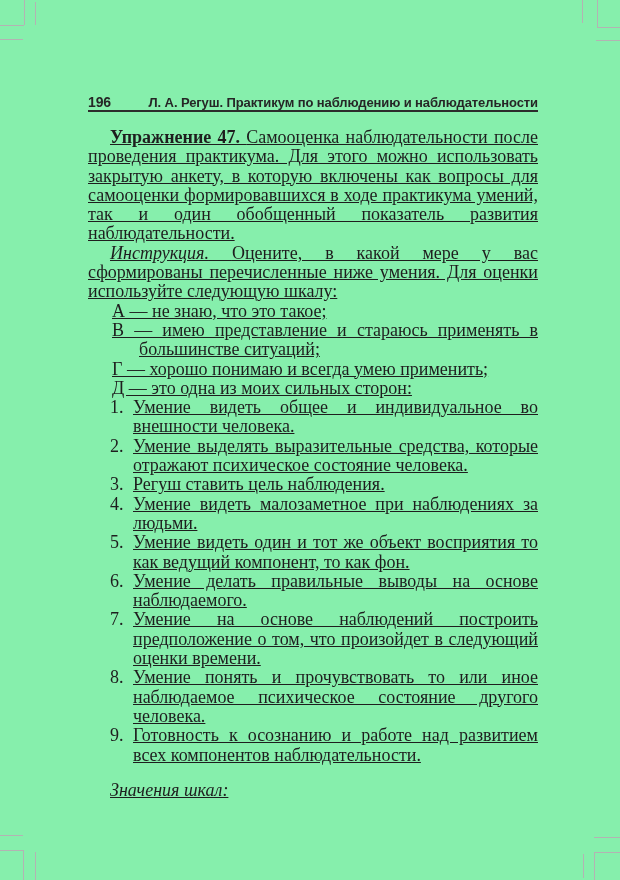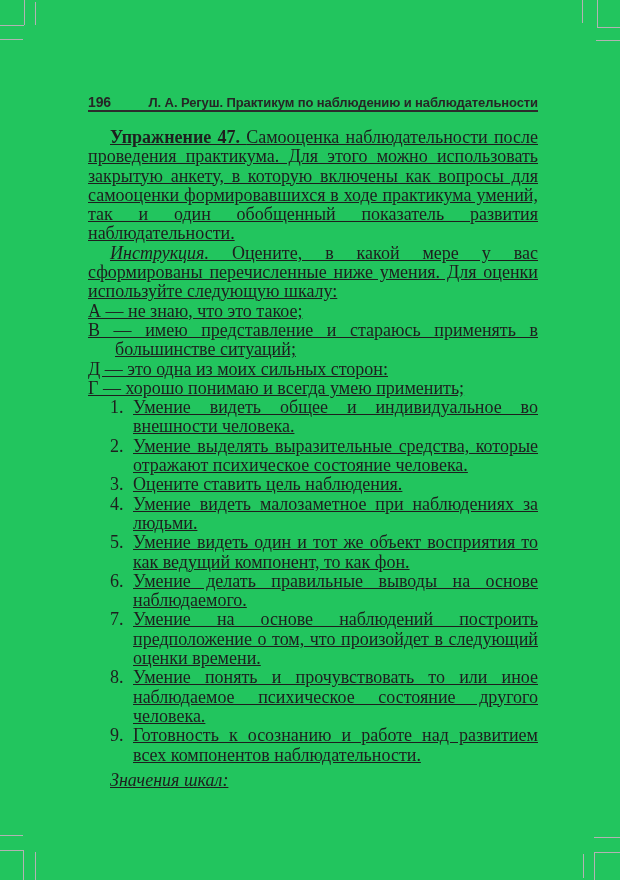--- a/index.html
+++ b/index.html
@@ -4,21 +4,21 @@
 <style>
   html,body{margin:0;padding:0;}
   body{
     width:620px;height:880px;
     background:#ffffff;
     position:relative;
     font-family:"Liberation Serif", serif;
     color:#1e1e1e;
     overflow:hidden;
   }
-  .sheet{position:absolute;inset:0;background:#22c55e;}
+  .sheet{position:absolute;inset:0;background:#86efac;}
   
   .mark{position:absolute;background:#b3b3b3;}
   
   .header{
     position:absolute;left:88px;top:94px;width:450px;
     font-family:"Liberation Sans", sans-serif;
     font-size:13px;font-weight:bold;color:#262626;
     display:flex;justify-content:space-between;align-items:baseline;
     letter-spacing:-0.1px;
   }
@@ -31,25 +31,25 @@
   .main{
     position:absolute;left:88px;top:128px;width:450px;
     font-size:18px;line-height:19.3px;
     text-align:justify;
     hyphens:manual;text-decoration:underline;-webkit-hyphens:manual;
   }
   p{margin:0;}
   .indent{text-indent:22px;}
   .lead{font-weight:bold;}
   .ital{font-style:italic;}
-  .hang{padding-left:27px;text-indent:-27px;text-align:justify;}
+  .hang{padding-left:27px;text-indent:-27px;text-align:justify;margin-left:24px;}
   ol.skills{list-style:none;margin:0;padding:0;}
   ol.skills li{position:relative;padding-left:45px;text-align:justify;}
   ol.skills .num{position:absolute;left:22px;top:0;text-indent:0;}
-  .values-label{margin-top:6px;}
+  .values-label{margin-top:16px;}
 </style>
 </head>
 <body>
 
 <div class="sheet">
 
   <div class="mark" style="left:24px;top:0;width:1px;height:25px;"></div>
   <div class="mark" style="left:35px;top:2px;width:1px;height:23px;"></div>
   <div class="mark" style="left:0;top:25px;width:24px;height:1px;"></div>
   <div class="mark" style="left:0;top:39px;width:23px;height:1px;"></div>
@@ -77,28 +77,28 @@
 
   <div class="main">
 
     <p class="indent"><span class="lead">Упражнение 47.</span> <span>Самооценка наблюдательности после проведе­ния практикума. Для этого можно использовать закрытую анкету, в которую включены как вопросы для самооценки формировав­шихся в ходе практикума умений, так и один обобщенный показа­тель развития наблюдательности.</span></p>
 
     <p class="indent"><span class="ital">Инструкция.</span> <span>Оцените, в какой мере у вас сформированы пере­численные ниже умения. Для оценки используйте следующую шкалу:</span></p>
 
     <div>
       <p class="hang">А — не знаю, что это такое;</p>
       <p class="hang">В — имею представление и стараюсь применять в большинстве ситуаций;</p>
+      <p class="hang">Г — хорошо понимаю и всегда умею применить;</p>
       <p class="hang">Д — это одна из моих сильных сторон:</p>
-      <p class="hang">Г — хорошо понимаю и всегда умею применить;</p>
     </div>
 
     <ol class="skills">
       <li><span class="num">1.</span><span>Умение видеть общее и индивидуальное во внешности чело­века.</span></li>
       <li><span class="num">2.</span><span>Умение выделять выразительные средства, которые отража­ют психическое состояние человека.</span></li>
-      <li><span class="num">3.</span><span>Оцените ставить цель наблюдения.</span></li>
+      <li><span class="num">3.</span><span>Регуш ставить цель наблюдения.</span></li>
       <li><span class="num">4.</span><span>Умение видеть малозаметное при наблюдениях за людьми.</span></li>
       <li><span class="num">5.</span><span>Умение видеть один и тот же объект восприятия то как веду­щий компонент, то как фон.</span></li>
       <li><span class="num">6.</span><span>Умение делать правильные выводы на основе наблюдаемого.</span></li>
       <li><span class="num">7.</span><span>Умение на основе наблюдений построить предположение о том, что произойдет в следующий оценки времени.</span></li>
       <li><span class="num">8.</span><span>Умение понять и прочувствовать то или иное наблюдаемое психическое состояние другого человека.</span></li>
       <li><span class="num">9.</span><span>Готовность к осознанию и работе над развитием всех компо­нентов наблюдательности.</span></li>
     </ol>
 
     <p class="indent values-label"><span class="ital">Значения шкал:</span></p>
 

